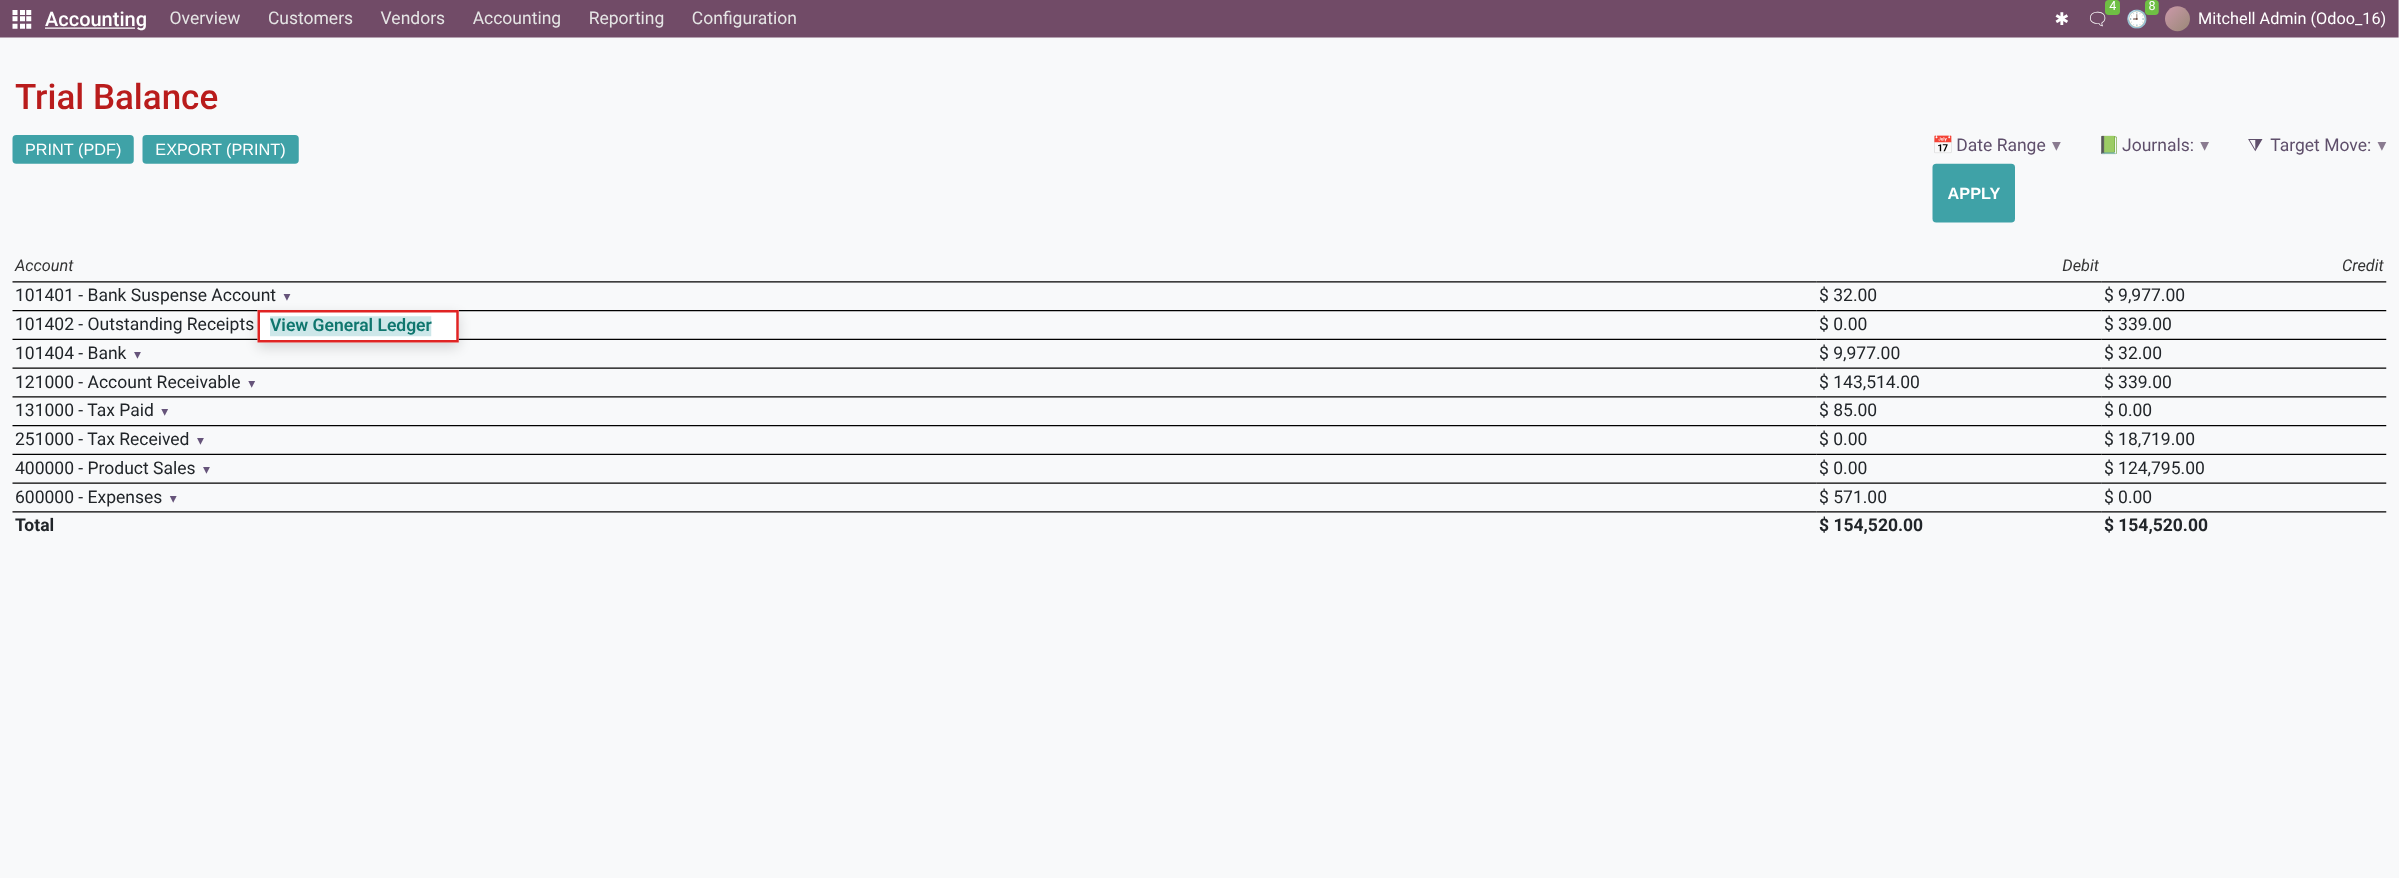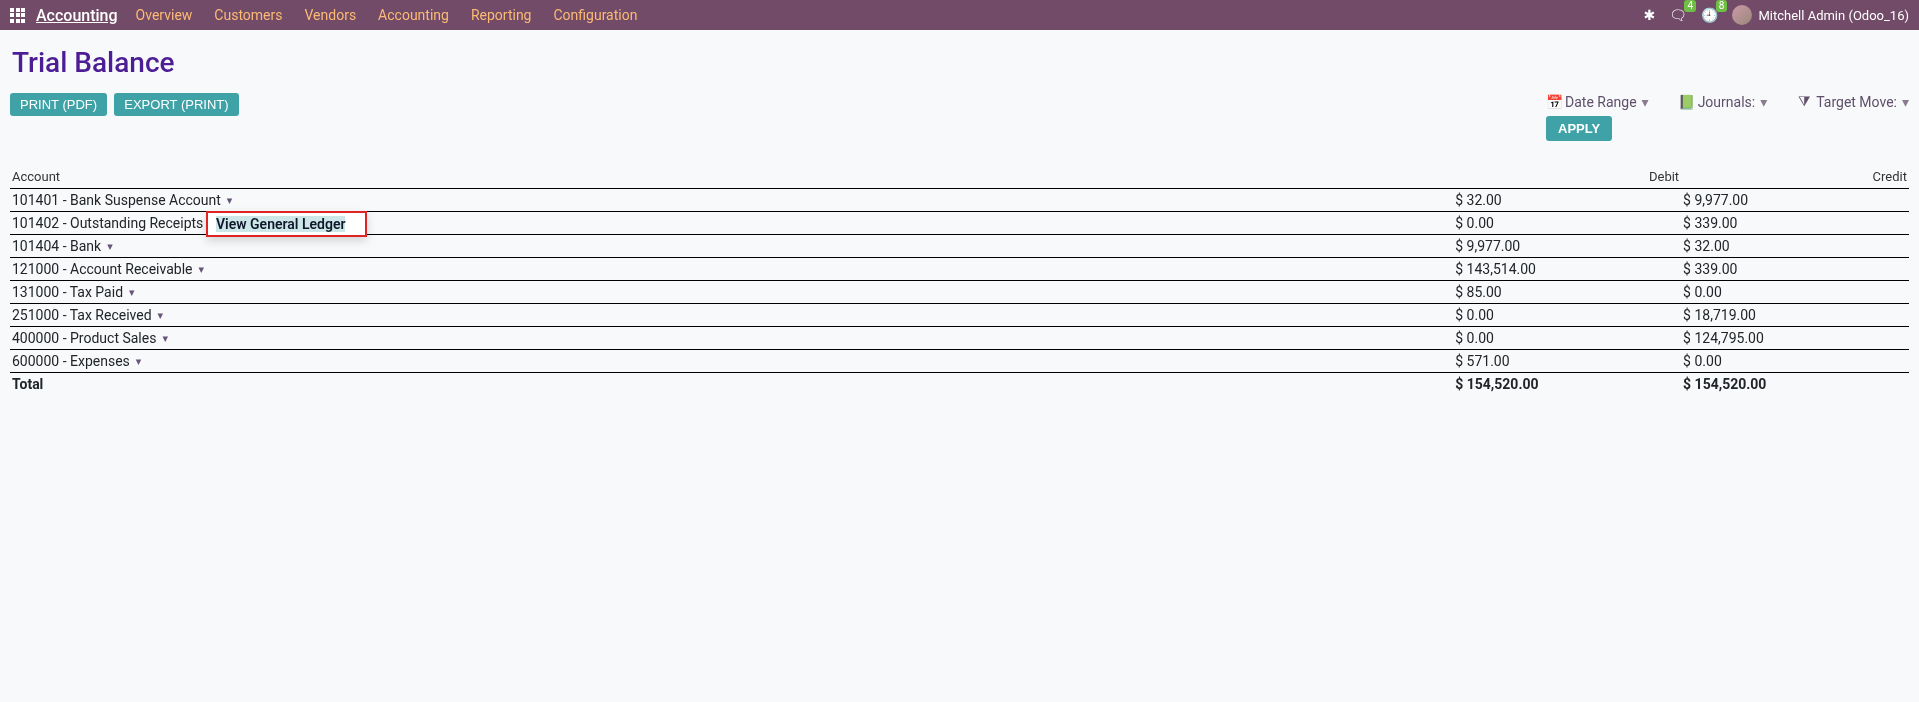--- a/index.html
+++ b/index.html
@@ -31,21 +31,21 @@
   width: 4px; height: 4px; background: #fff;
 }
 .navbar .brand {
   font-size: 16px;
   font-weight: 500;
   margin-right: 18px;
   color: #fff;
 }
 .navbar .menu { display: flex; gap: 22px; }
 .navbar .menu a {
-  color: #fdba74;
+  color: #e5e5e5;
   text-decoration: none;
   font-size: 14px;
 }
 .navbar .right {
   margin-left: auto;
   display: flex;
   align-items: center;
   gap: 14px;
 }
 .navbar .right .item {
@@ -68,42 +68,42 @@
 .avatar {
   width: 20px; height: 20px; border-radius: 50%; background: linear-gradient(135deg,#c9a,#987); display:inline-block; margin-right:6px;
 }
 .navbar .user { font-size: 13px; }
 
 
 .content { padding: 10px 10px 0 10px; }
 h1.title {
   font-size: 28px;
   font-weight: 500;
-  color: #4c1d95;
-  margin: 6px 0 14px 2px;
+  color: #b91c1c;
+  margin: 21px 0 14px 2px;
 }
 .toolbar-row {
   display: flex;
   align-items: flex-start;
 }
 .btn {
   background: #3fa2a7;
   color: #fff;
   border: none;
   padding: 4px 10px;
   font-size: 13px;
   border-radius: 3px;
   cursor: pointer;
   margin-right: 4px;
 }
 .btn-apply {
   background: #3fa2a7;
   color: #fff;
   border:none;
-  padding: 5px 12px;
+  padding: 16px 12px;
   font-size: 13px;
   border-radius: 3px;
   font-weight: 600;
   cursor: pointer;
   margin-top: 6px;
 }
 .filters {
   margin-left: auto;
   display: flex;
   gap: 30px;
@@ -122,20 +122,21 @@
   width: 100%;
   border-collapse: collapse;
   margin-top: 24px;
 }
 table.tb th {
   text-align: left;
   font-weight: 400;
   color: #333;
   padding: 4px 2px;
   border-bottom: 1px solid #000;
+  font-style: italic;
 }
 table.tb th.num { text-align: right; }
 table.tb td {
   border-top: 1px solid #000;
   padding: 3px 2px;
   font-size: 14px;
   vertical-align: middle;
   position: relative;
 }
 table.tb td.num { text-align: left; }
@@ -149,21 +150,21 @@
   position: absolute;
   left: 196px;
   top: -1px;
   background: #fff;
   border: 2px solid #e02424;
   padding: 3px 20px 3px 8px;
   z-index: 5;
   box-shadow: 0 4px 10px rgba(0,0,0,0.15);
 }
 .popover a {
-  color: #0f172a;
+  color: #0f766e;
   background: #cde7e9;
   font-weight: 600;
   text-decoration: none;
 }
 .icon-cal, .icon-book, .icon-filter { width:14px; text-align:center; display:inline-block; }
 </style>
 </head>
 <body>
 
 <div class="navbar">

